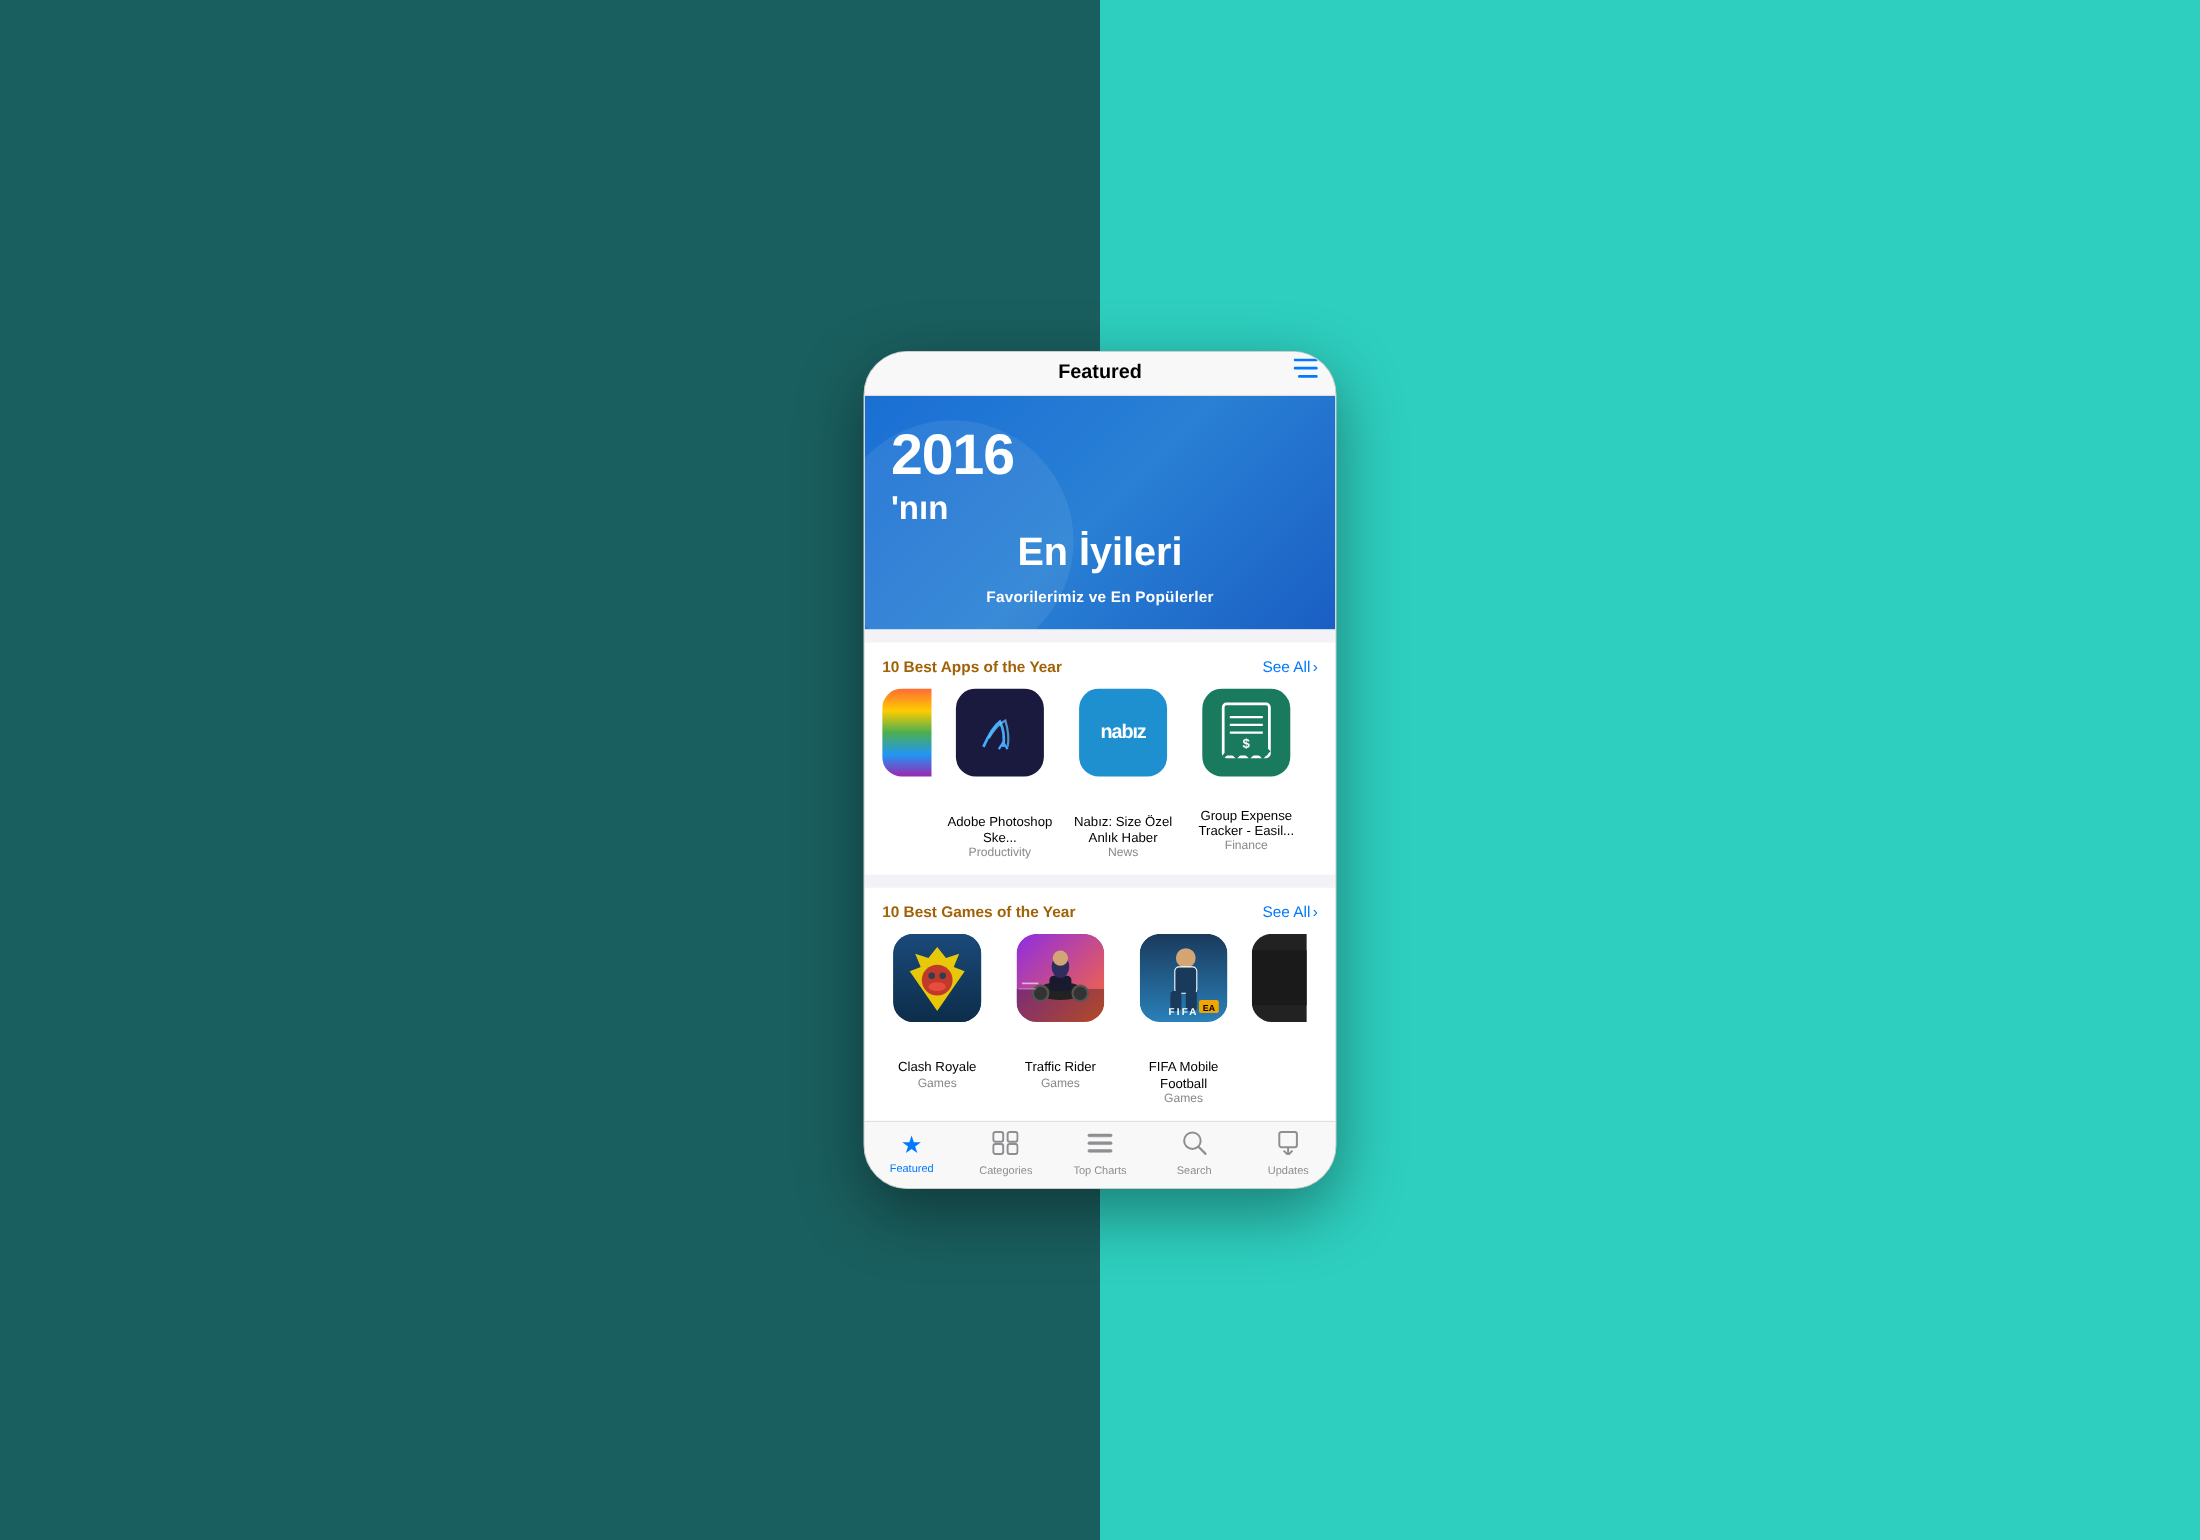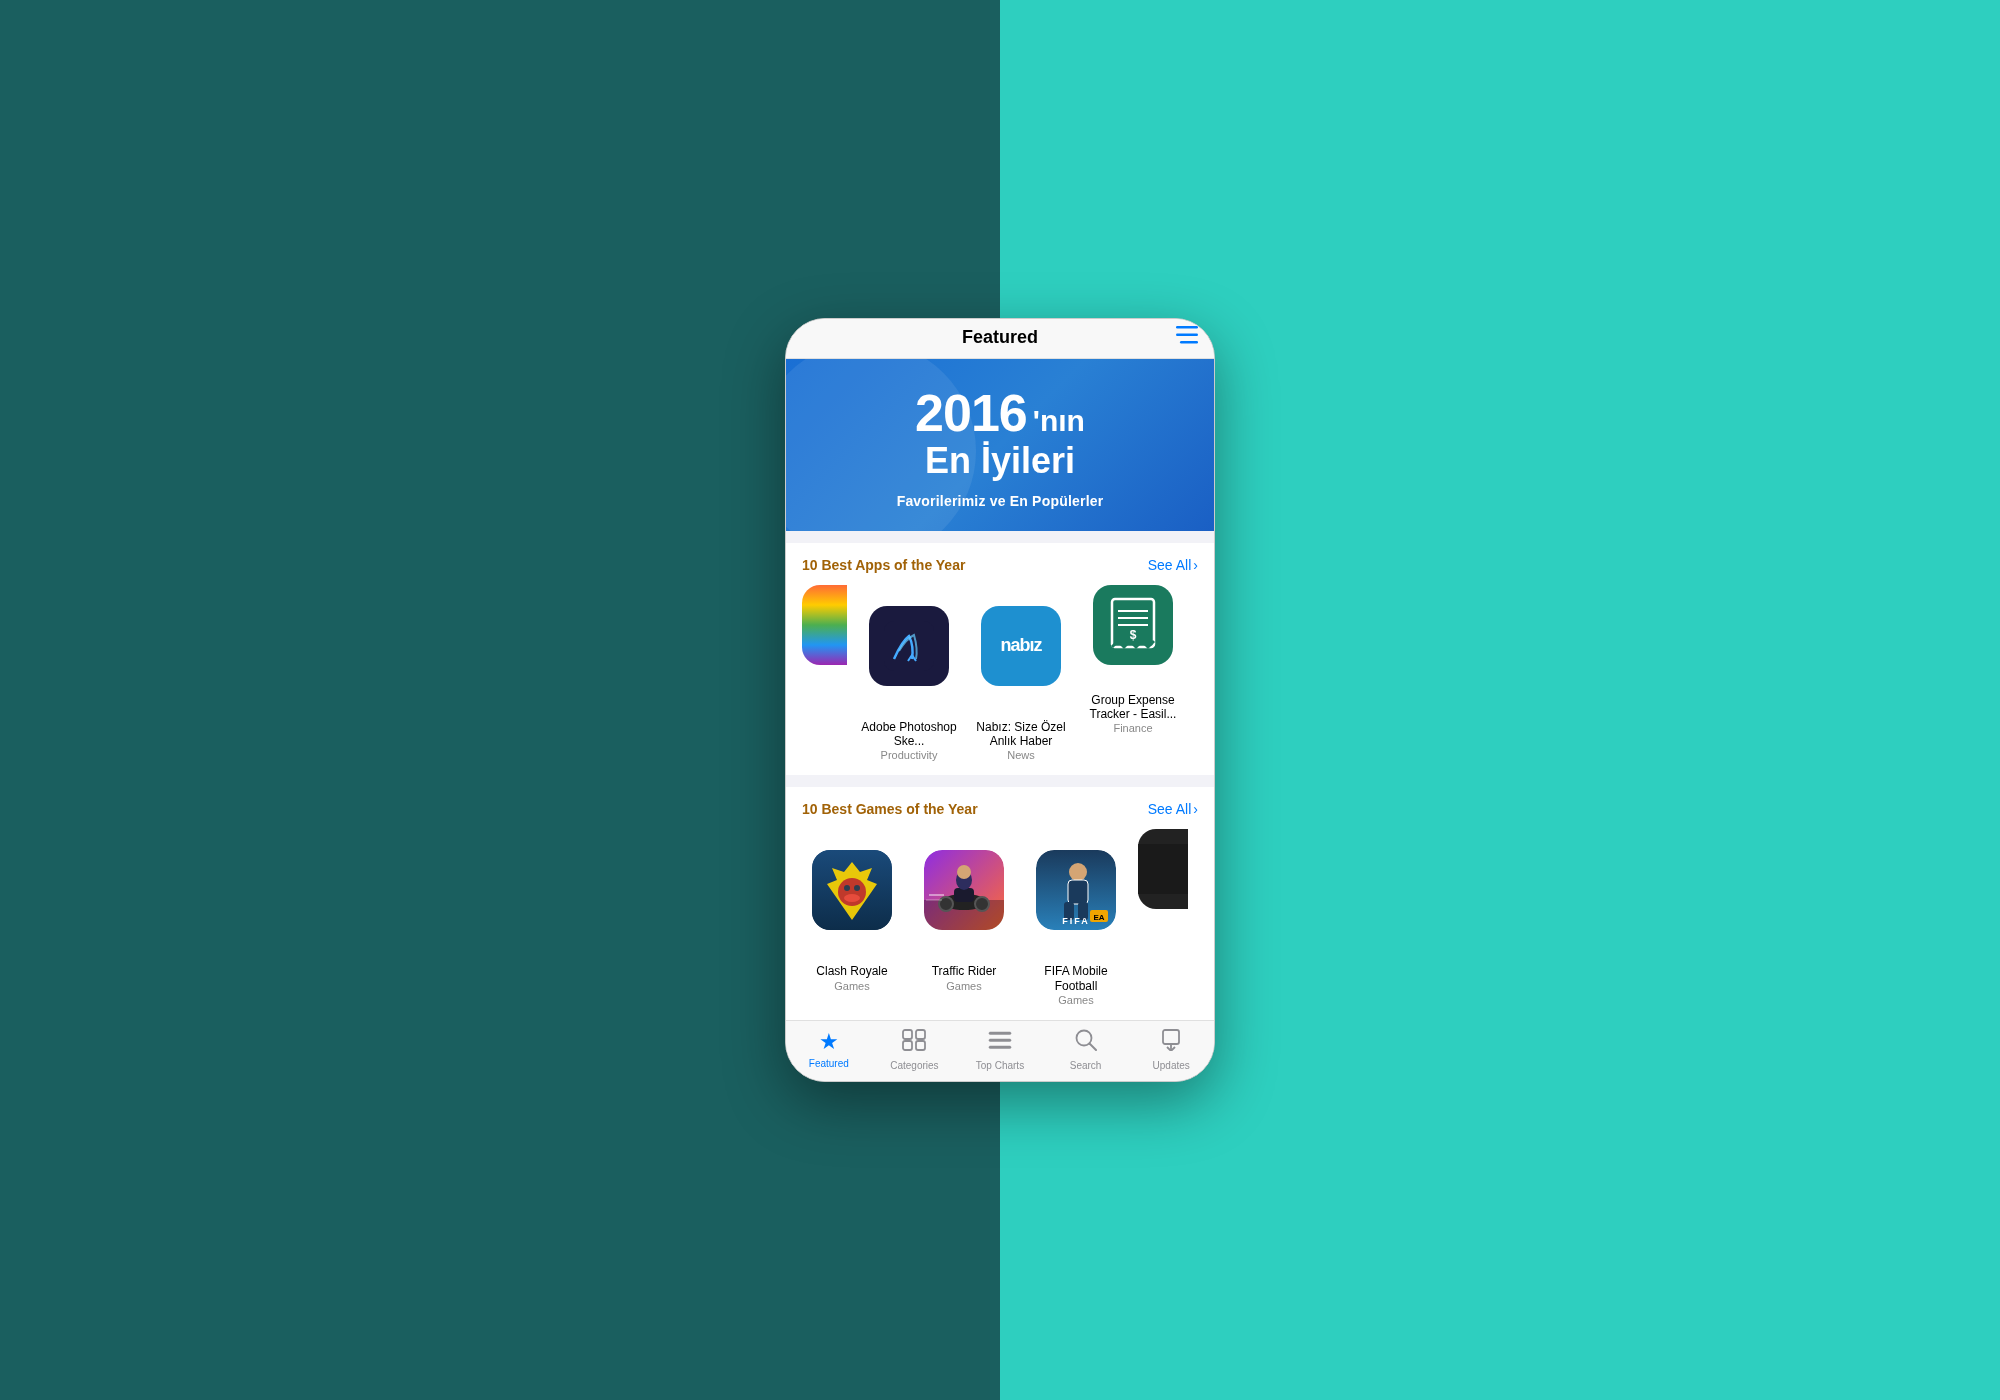--- a/index.html
+++ b/index.html
@@ -173,21 +173,20 @@
     .app-icon {
       width: 80px;
       height: 80px;
       border-radius: 18px;
       overflow: hidden;
       margin-bottom: 6px;
       display: flex;
       align-items: center;
       justify-content: center;
       font-size: 28px;
-      margin-top: 21px;
     }
     .app-name {
       font-size: 12px;
       font-weight: 500;
       color: #000;
       text-align: center;
       line-height: 1.2;
       width: 100%;
       margin-top: 28px;
     }
@@ -287,21 +286,21 @@
         <rect x="0" y="0" width="22" height="2.5" rx="1.25" fill="#007aff"></rect>
         <rect x="0" y="7.5" width="22" height="2.5" rx="1.25" fill="#007aff"></rect>
         <rect x="4" y="15" width="18" height="2.5" rx="1.25" fill="#007aff"></rect>
       </svg>
     </span>
   </div>
 
   <div class="content">
 
     <div class="hero-banner">
-      <div style="display:flex; align-items:baseline; justify-content:center; gap:6px;">
+      <div style="display:flex; align-items:baseline; justify-content:center; gap:6px;flex-direction:column;">
         <span class="hero-year">2016</span>
         <span class="hero-nin">'nın</span>
       </div>
       <div class="hero-subtitle">En İyileri</div>
       <div class="hero-desc">Favorilerimiz ve En Popülerler</div>
     </div>
 
     <div class="section">
       <div class="section-header">
         <span class="section-title">10 Best Apps of the Year</span>

